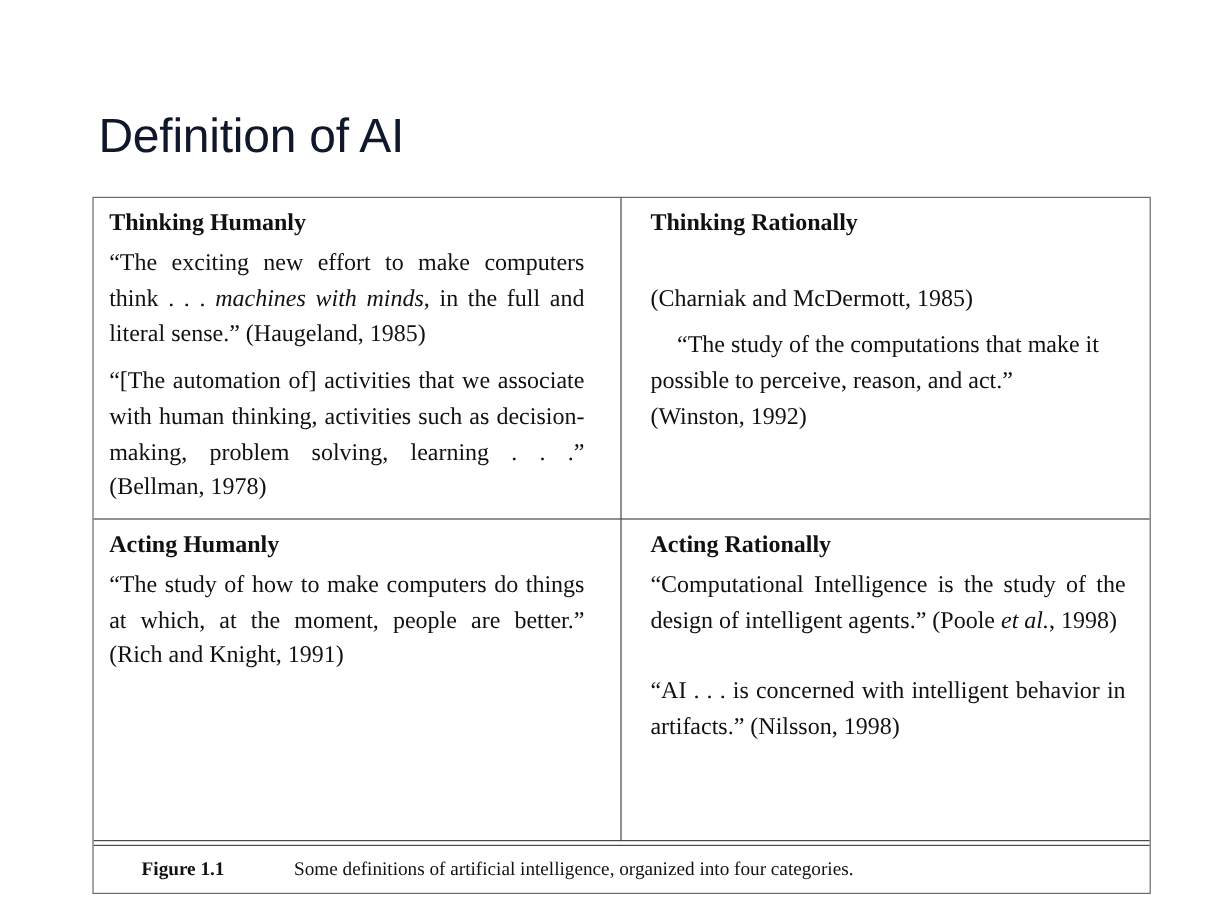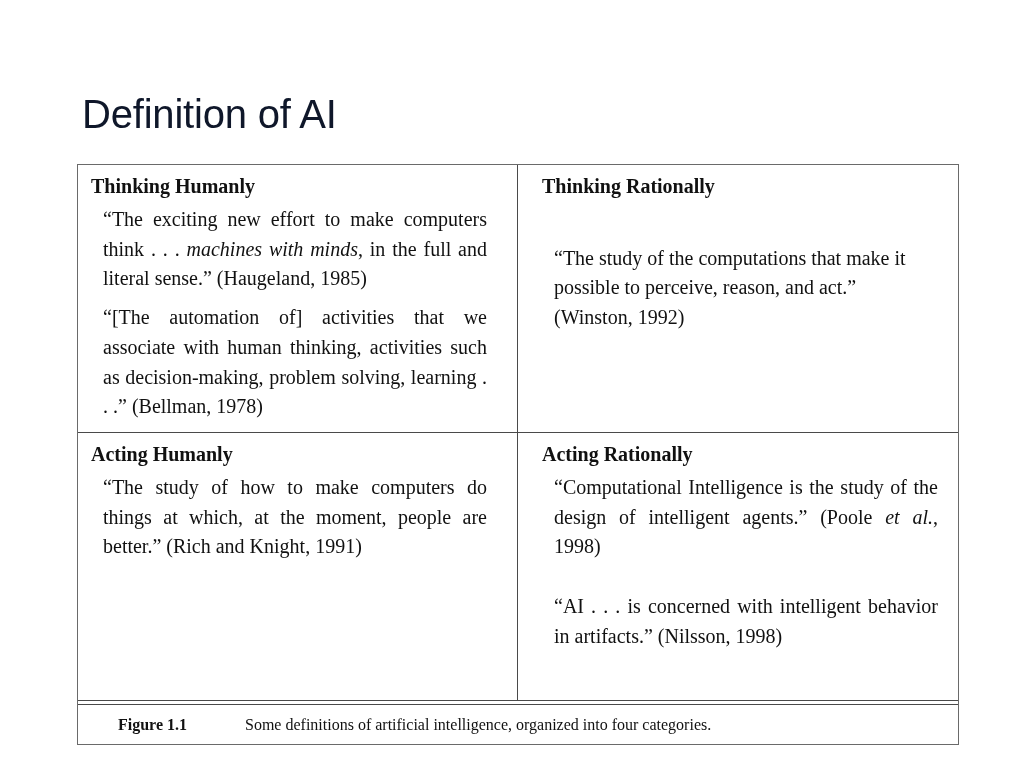--- a/index.html
+++ b/index.html
@@ -27,21 +27,21 @@
     .dline2 { position: absolute; left: 0; top: 539px; width: 880px; height: 1px; background: #4a4a4a; }
     .cell { position: absolute; width: 396px; }
     .cell.c0 { left: 13px; }
     .cell.c1 { left: 464px; }
     .cell.r0 { top: 8px; }
     .cell.r1 { top: 276px; }
     .cell-heading {
       font-weight: bold; font-size: 20px; line-height: 26px; margin: 0 0 6px 0;
     }
     .quote {
-      font-size: 20px; line-height: 29.7px; margin: 0 0 9px 12px;
+      font-size: 20px; line-height: 29.7px; margin: 0 0 9px 0;
       text-align: justify; text-align-last: left;
       hyphens: manual;
     }
     .quote i { font-style: italic; }
     .caption {
       position: absolute; left: 40px; top: 548px; font-size: 16px; line-height: 24px;
       white-space: nowrap;
     }
     .caption .fig-label { font-weight: bold; display: inline-block; width: 127px; }
   </style>
@@ -58,22 +58,22 @@
     <div class="dline2"></div>
 
     <div class="cell c0 r0">
       <p class="cell-heading">Thinking Humanly</p>
       <p class="quote"><span>“The exciting new effort to make computers think . . . </span><i>machines with minds</i><span>, in the full and literal sense.” (Haugeland, 1985)</span></p>
       <p class="quote">“[The automation of] activities that we associate with human thinking, activities such as decision-making, problem solving, learning . . .” (Bellman, 1978)</p>
     </div>
 
     <div class="cell c1 r0">
       <p class="cell-heading">Thinking Rationally</p>
-      <p class="quote" style="text-align:left;"><br></p>
-      <p class="quote" style="text-align:left;"><span>“The study of the computations that make it possible to perceive, reason, and act.”</span><br><span>(Winston, 1992)</span></p>
+      <p class="quote" style="text-align:left;"><br><span>(Charniak and McDermott, 1985)</span></p>
+      <p class="quote" style="text-align:center;"><span>“The study of the computations that make it possible to perceive, reason, and act.”</span><br><span>(Winston, 1992)</span></p>
     </div>
 
     <div class="cell c0 r1">
       <p class="cell-heading">Acting Humanly</p>
       <p class="quote">“The study of how to make computers do things at which, at the moment, people are better.” (Rich and Knight, 1991)</p>
     </div>
 
     <div class="cell c1 r1">
       <p class="cell-heading">Acting Rationally</p>
       <p class="quote"><span>“Computational Intelligence is the study of the design of intelligent agents.” (Poole </span><i>et al.</i><span>, 1998)</span></p>

